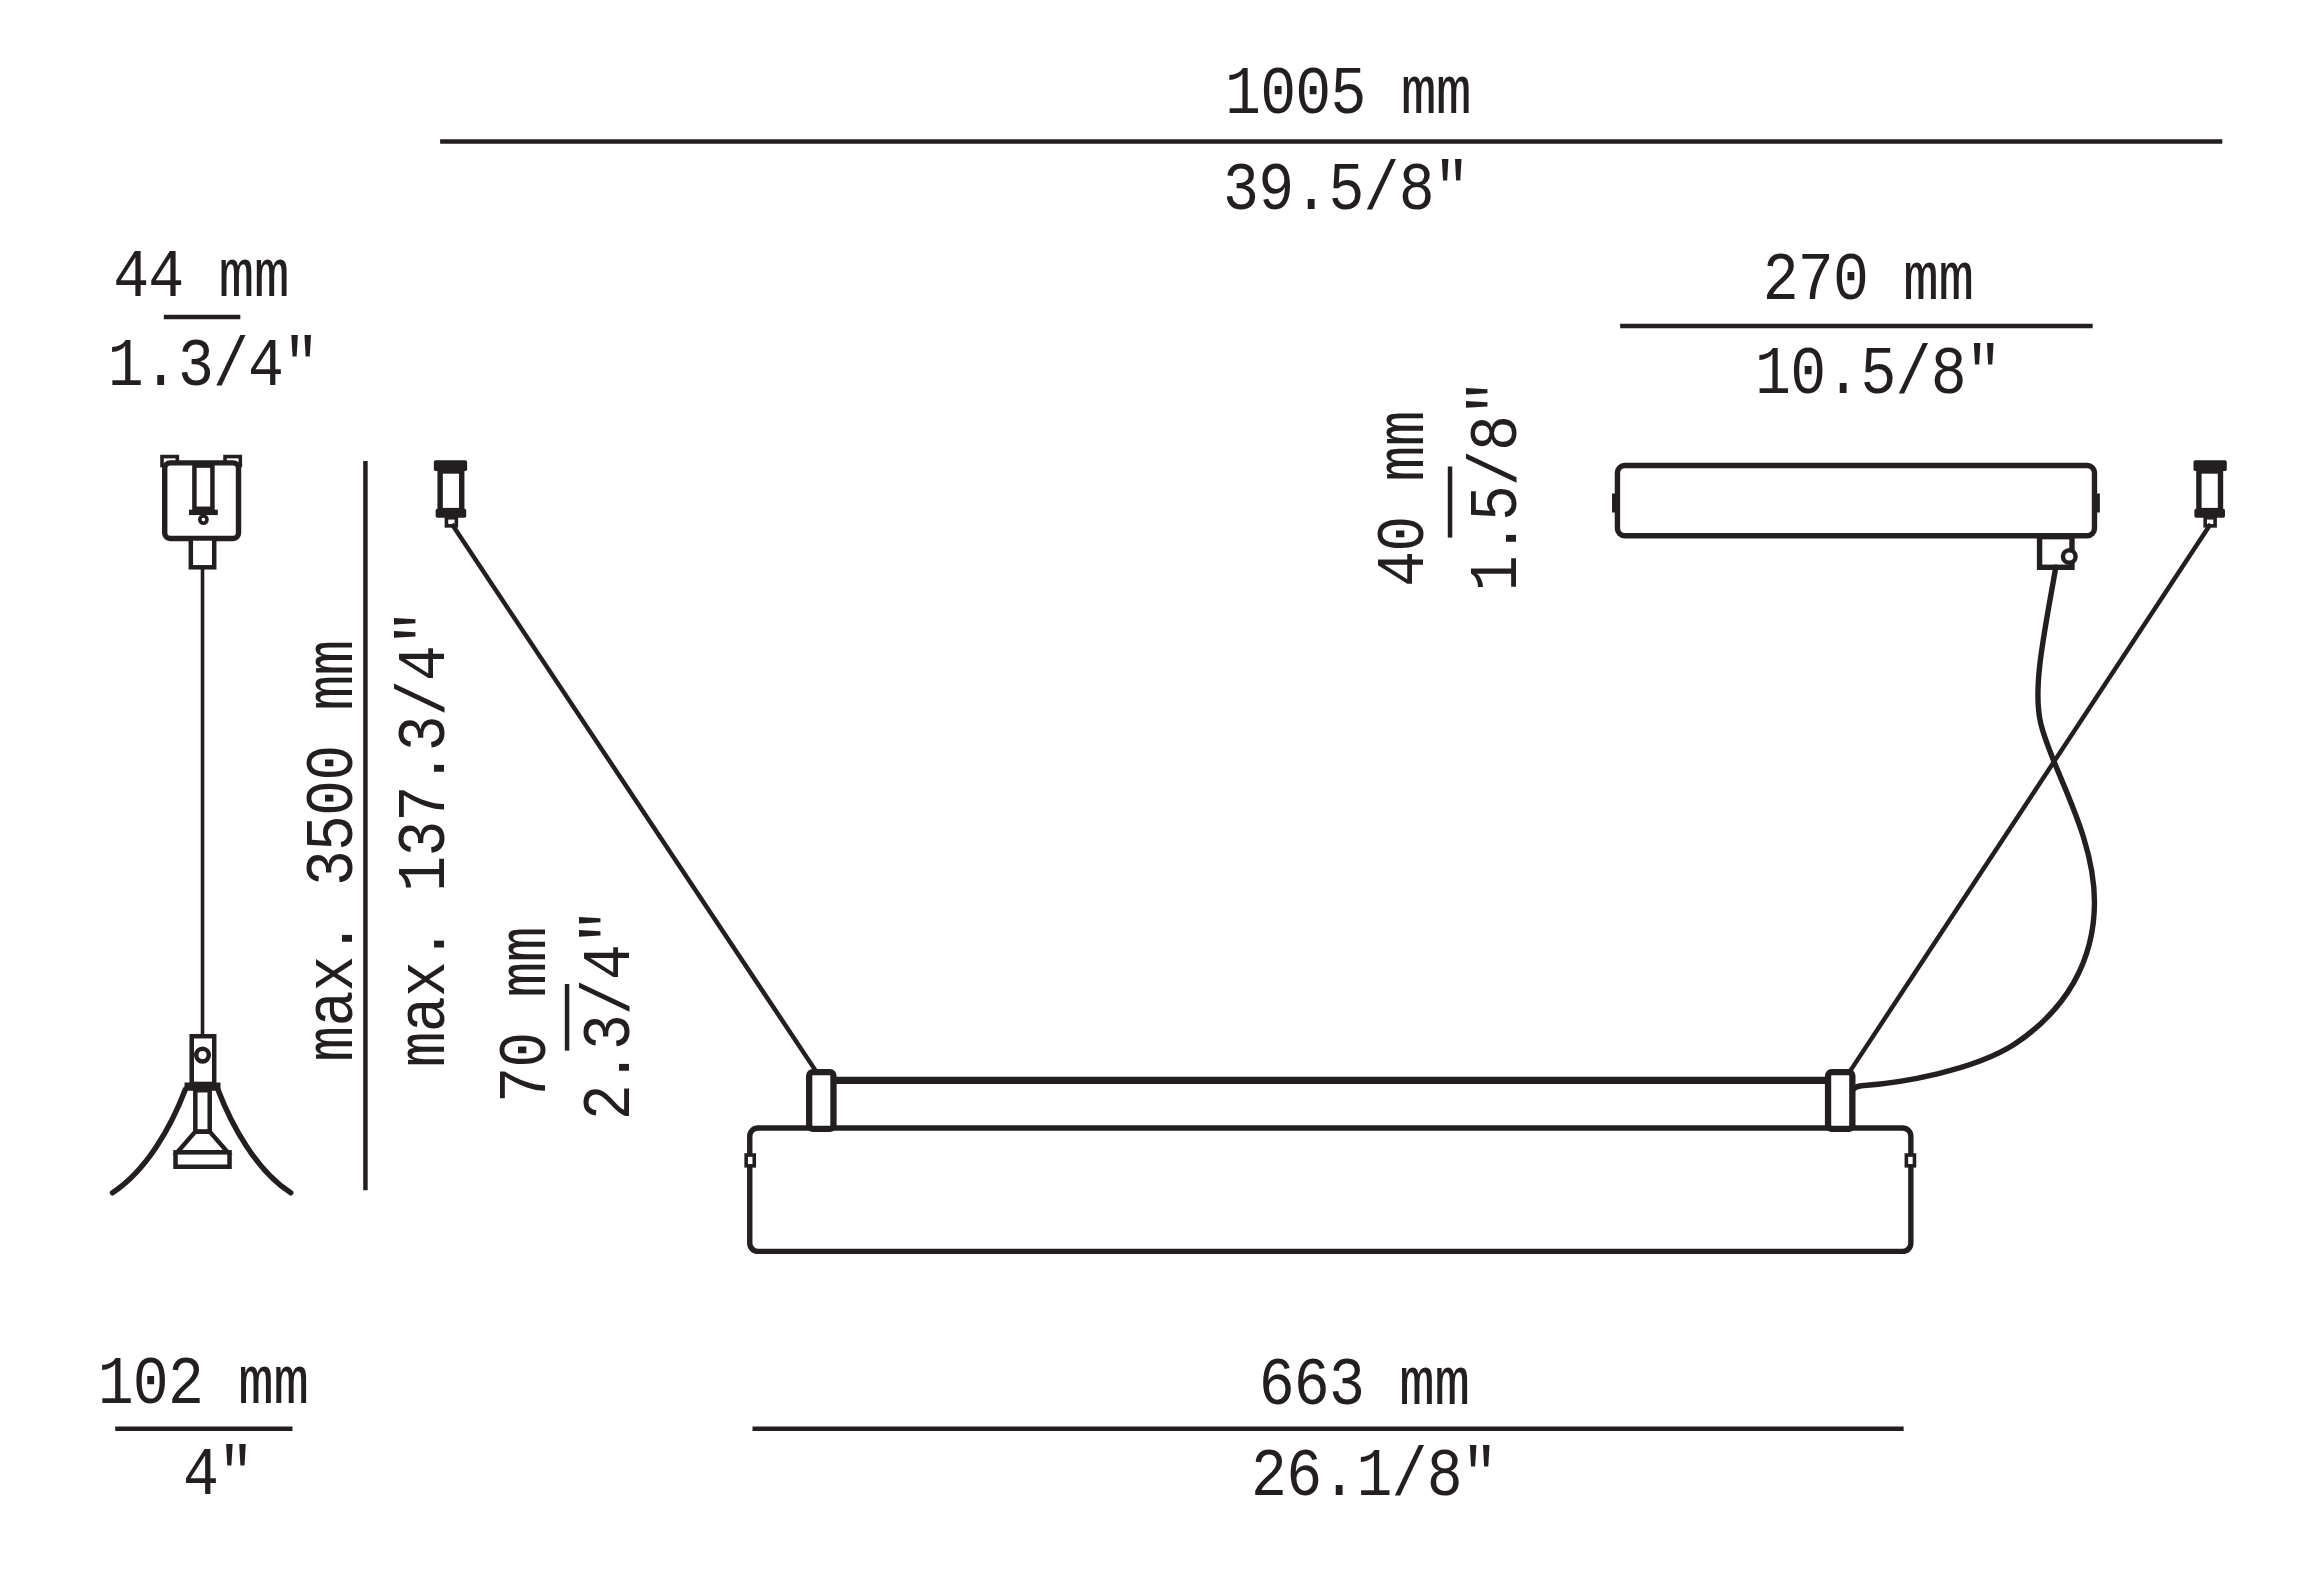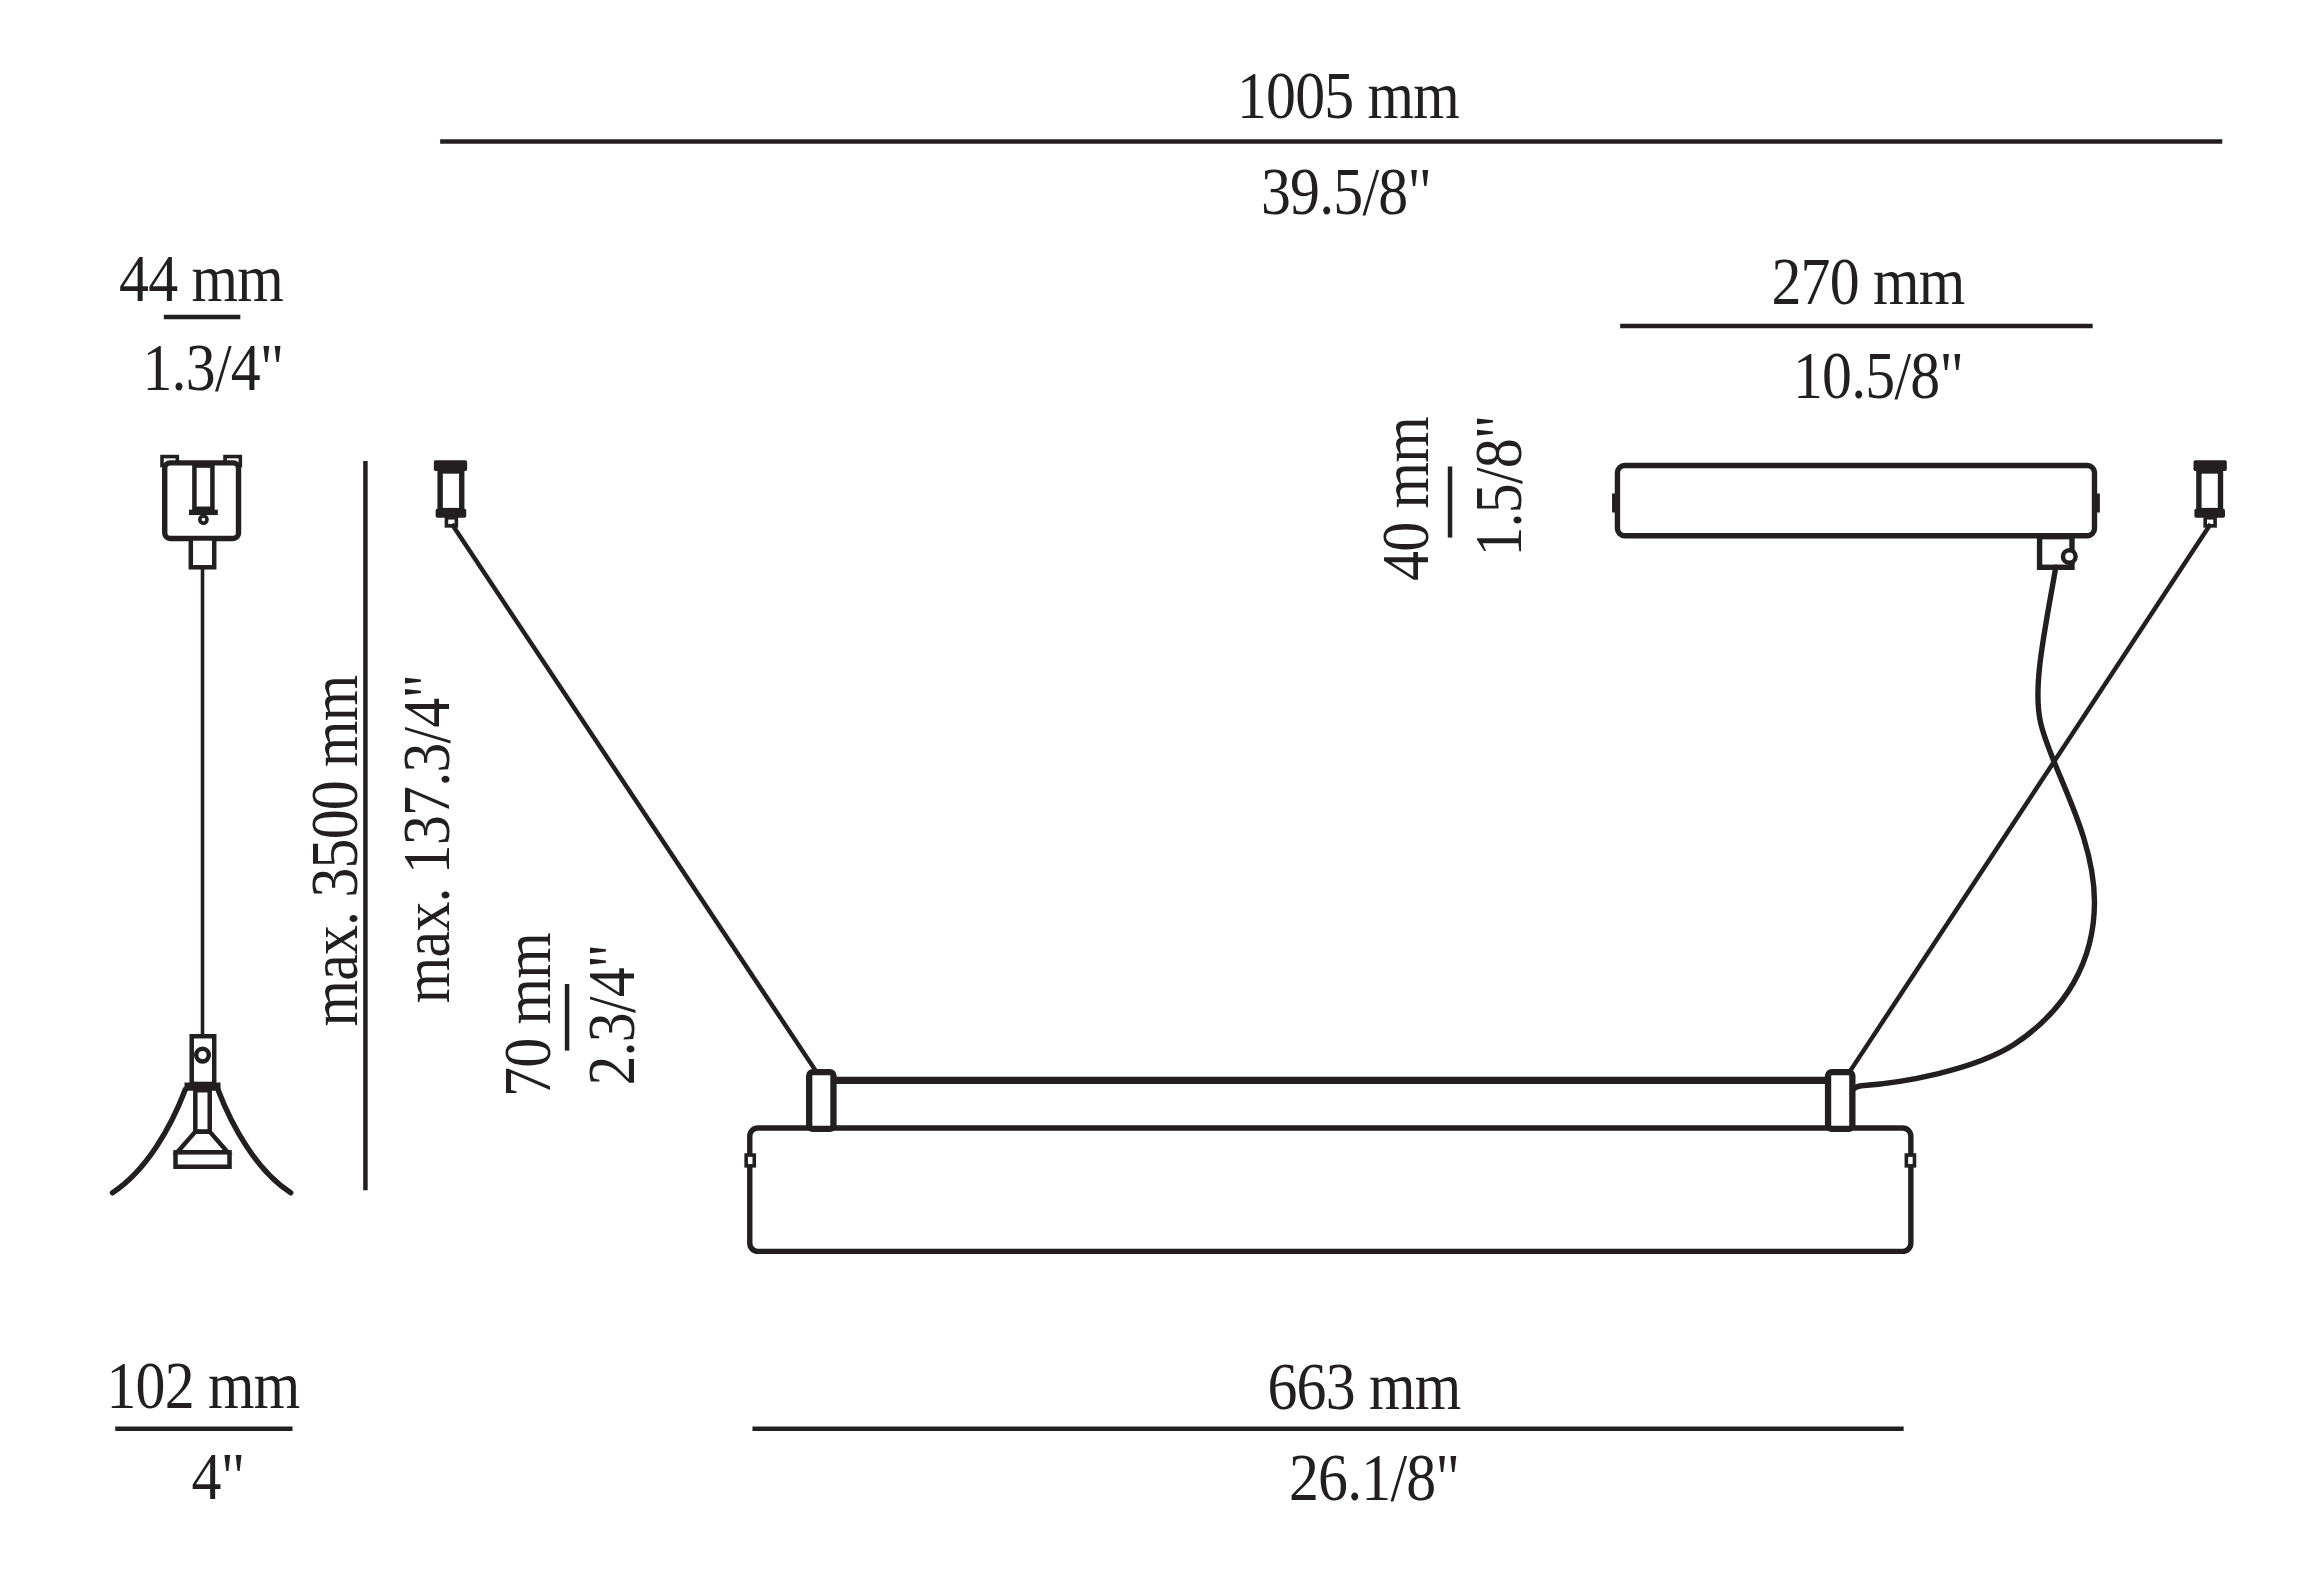--- a/index.html
+++ b/index.html
@@ -3,21 +3,21 @@
 <meta charset="utf-8">
 <title>Technical drawing</title>
 <style>
   :root { --ink:#231f20; --bg:#ffffff; }
   html,body { margin:0; padding:0; background:var(--bg); }
   .stage {
     position:relative;
     width:2315px; height:1581px;
     background:var(--bg);
     overflow:hidden;
-    font-family:Liberation Serif, serif;
+    font-family:Liberation Mono, monospace;
   }
   .stage svg { position:absolute; left:0; top:0; }
   .ink-stroke { stroke:var(--ink); fill:none; }
   .ink-fill   { fill:var(--ink); stroke:none; }
   .ink-outline{ stroke:var(--ink); fill:var(--bg); }
   .lbl {
     position:absolute;
     color:var(--ink);
     font-size:68px;
     line-height:1;

